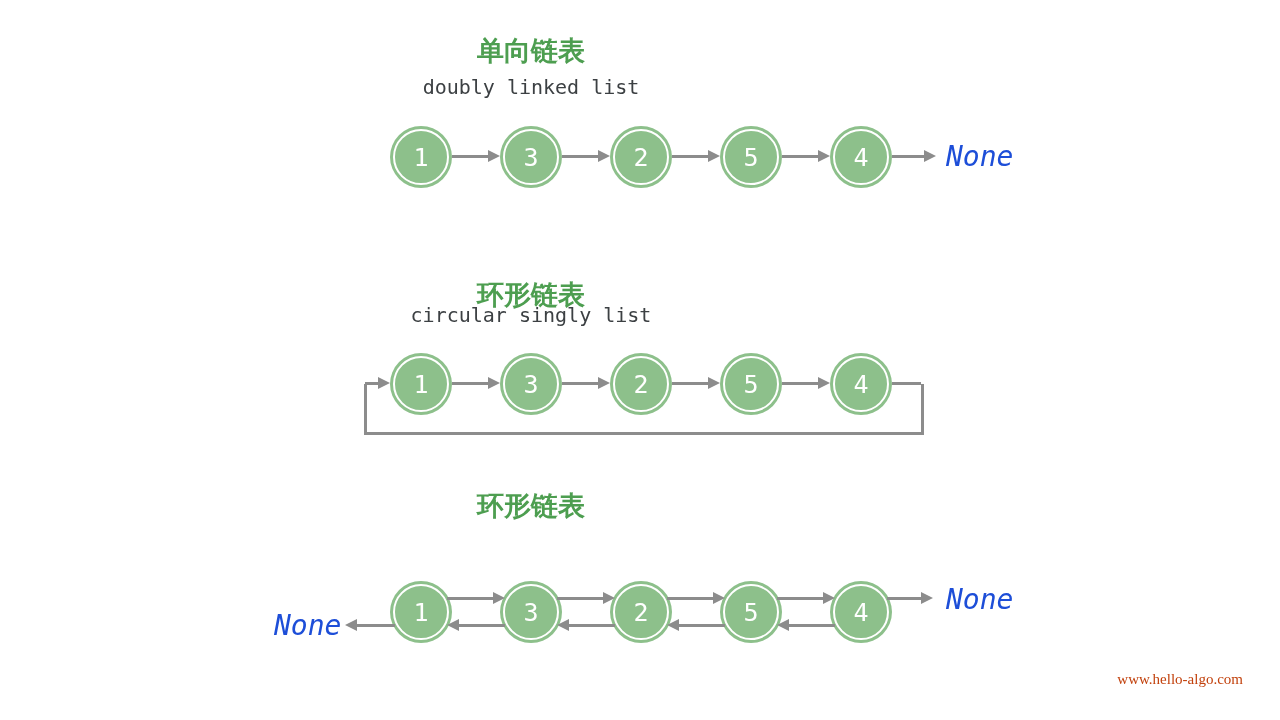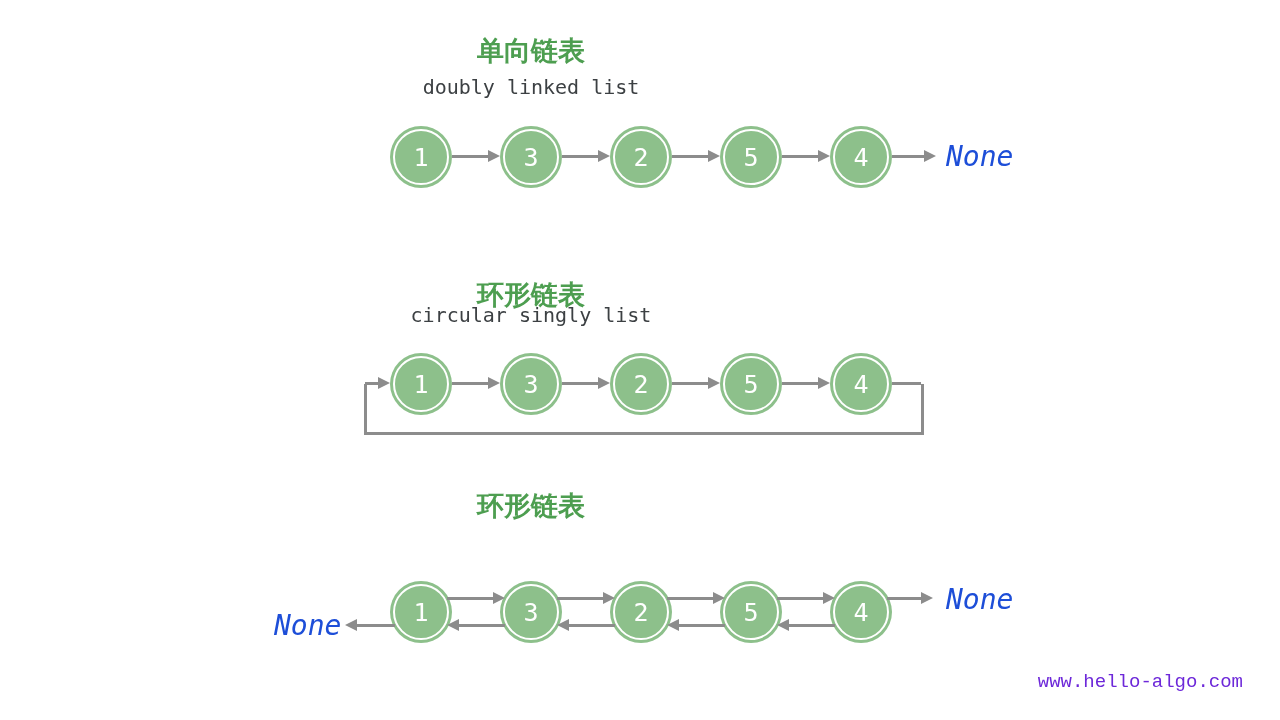--- a/index.html
+++ b/index.html
@@ -98,23 +98,23 @@
     font-family: "DejaVu Sans Mono", monospace;
     font-size: 28px;
     line-height: 30px;
     color: #1d4ed8;
     font-style: italic;
   }
   .watermark {
     position: absolute;
     right: 37px;
     top: 671px;
-    font-family: Liberation Mono, monospace;
-    font-size: 19px;
-    color: #6d28d9;
+    font-family: Liberation Serif, serif;
+    font-size: 15px;
+    color: #c2410c;
   }
 </style>
 </head>
 <body>
 
 <div class="canvas">
 
   <div class="section-title" style="top:36px">单向链表</div>
   <div class="section-subtitle" style="top:75px">doubly linked list</div>
 

